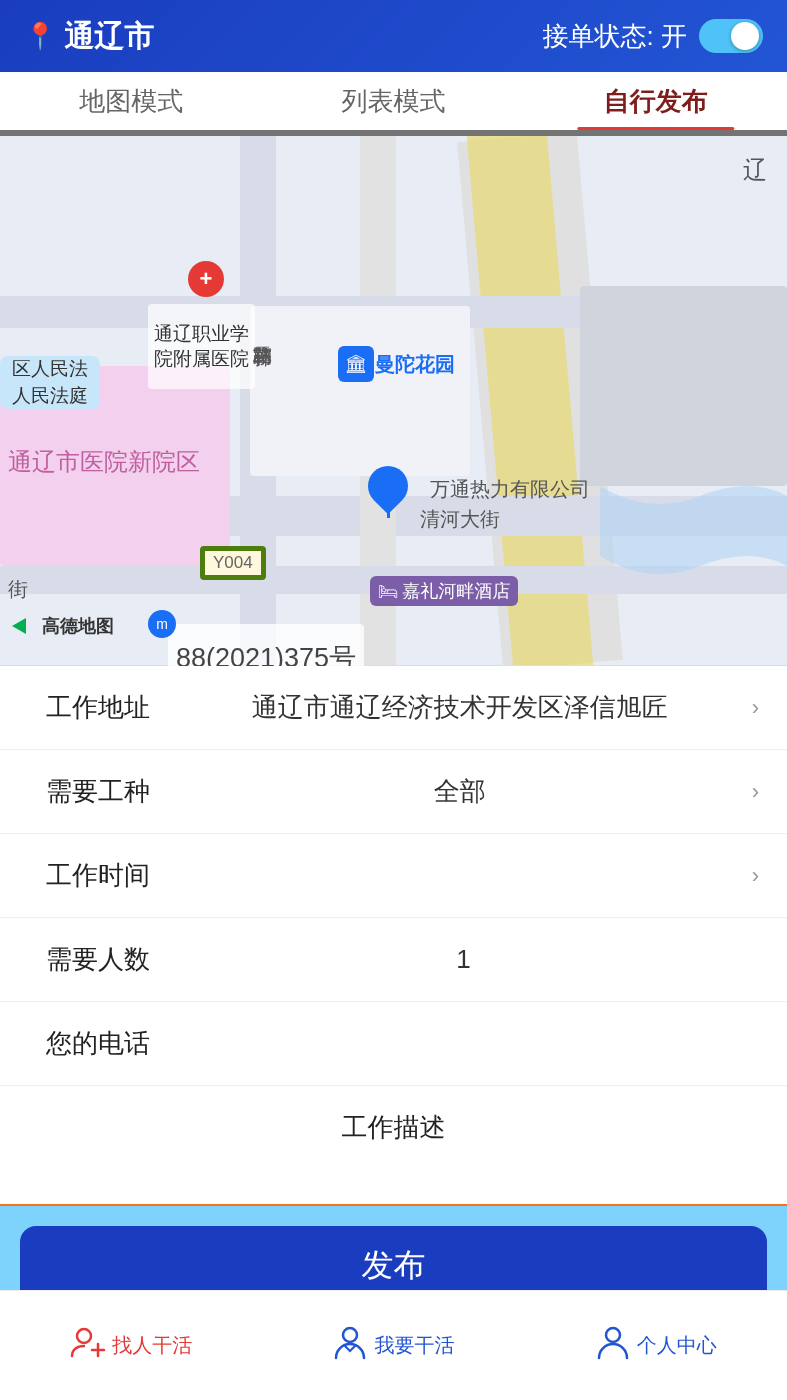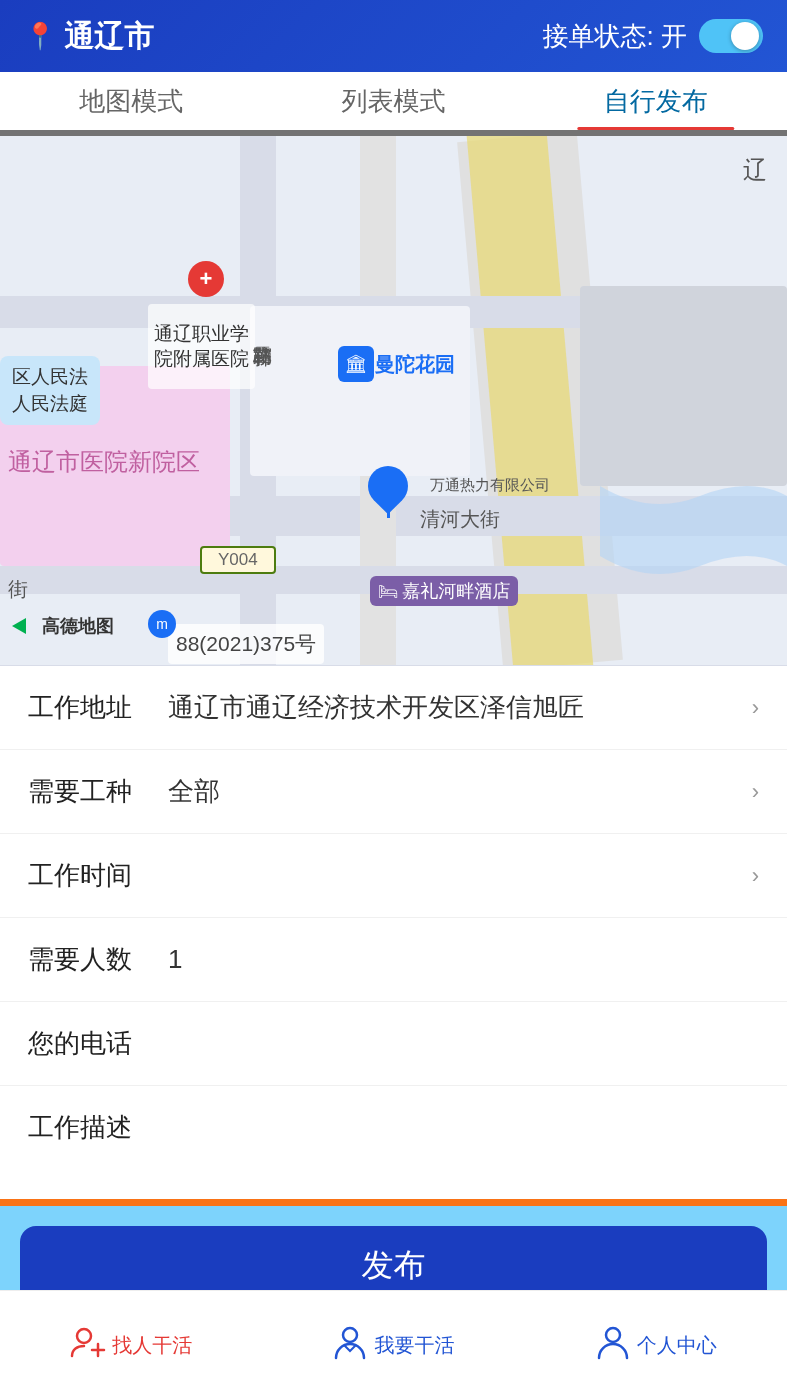--- a/index.html
+++ b/index.html
@@ -75,22 +75,22 @@
       flex: 1;
       display: flex;
       align-items: center;
       justify-content: center;
       font-size: 26px;
       color: #666;
       cursor: pointer;
       position: relative;
     }
     .tab.active {
-      color: #0369a1;
-      font-weight: normal;
+      color: #7f1d1d;
+      font-weight: bold;
       align-items: center;
     }
     .tab.active::after {
       content: '';
       position: absolute;
       bottom: 0;
       left: 50%;
       transform: translateX(-50%);
       width: 60%;
       height: 3px;
@@ -137,20 +137,21 @@
     .gaode-text {
       font-size: 18px;
       color: #333;
       font-weight: bold;
     }
 
     
     .form-area {
       background: #fff;
       padding: 0;
+      text-align: center;
     }
     .form-row {
       display: flex;
       align-items: center;
       padding: 24px 28px;
       border-bottom: 1px solid #f0f0f0;
       min-height: 80px;
     }
     .form-label {
       font-size: 26px;
@@ -162,21 +163,21 @@
       flex: 1;
       font-size: 26px;
       color: #333;
     }
     .form-arrow {
       color: #999;
       font-size: 22px;
     }
     .form-textarea-row {
       padding: 24px 28px;
-      border-bottom: 7px solid #f97316;
+      border-bottom: 2px solid #f97316;
       min-height: 120px;
     }
     .form-textarea-row .form-label {
       display: block;
       margin-bottom: 10px;
     }
 
     
     .publish-btn-area {
       padding: 20px 20px;
@@ -302,32 +303,32 @@
       align-items: center;
       gap: 4px;
       color: #fff;
       font-size: 18px;
     }
 
     .court-box {
       position: absolute;
       background: #c8e6fa;
       border-radius: 8px;
-      padding: 8px 12px;
+      padding: 0 12px;
       font-size: 19px;
       color: #333;
       line-height: 1.4;
     }
 
     .y004-badge {
       position: absolute;
       background: #fff8dc;
-      border: 2px solid #4d7c0f;
+      border: 5px solid #4d7c0f;
       border-radius: 4px;
-      padding: 2px 16px;
+      padding: 2px 8px;
       font-size: 17px;
       color: #666;
     }
   </style>
 </head>
 <body>
 
 <div class="header">
   <div class="header-left">
     <span class="location-icon">📍</span>
@@ -407,39 +408,39 @@
   
   <div class="pin" style="top:330px; left:368px;">
     <div class="pin-head"></div>
     <div class="pin-tail"></div>
   </div>
 
   
   <div class="map-overlay" style="top:310px; left:8px; font-size:24px; color:#c060a0;">通辽市医院新院区</div>
 
   
-  <div class="map-overlay" style="top:340px; left:430px; font-size:15px; color:#555;">万通热力有限公司</div>
+  <div class="map-overlay" style="top:340px; left:430px; font-size:20px; color:#555;">万通热力有限公司</div>
 
   
   <div class="map-overlay" style="top:370px; left:420px; font-size:20px; color:#555;">清河大街</div>
 
   
   <div class="y004-badge" style="top:410px; left:200px;">Y004</div>
 
   
   <div class="hotel-marker" style="top:440px; left:370px;">
     <span style="font-size:16px;">🛏</span>
     <span>嘉礼河畔酒店</span>
   </div>
 
   
   <div class="map-overlay" style="top:440px; left:8px; font-size:20px; color:#555;">街</div>
 
   
-  <div class="map-overlay" style="top:488px; left:168px; font-size:21px; color:#444; background:rgba(255,255,255,0.8); padding:6px 8px; border-radius:4px;">88(2021)375号</div>
+  <div class="map-overlay" style="top:488px; left:168px; font-size:27px; color:#444; background:rgba(255,255,255,0.8); padding:16px 8px; border-radius:4px;">88(2021)375号</div>
 
   
   <div class="map-watermark">
     <div class="gaode-logo">
       <div class="gaode-arrow"></div>
       <span class="gaode-text">高德地图</span>
     </div>
   </div>
 
   

